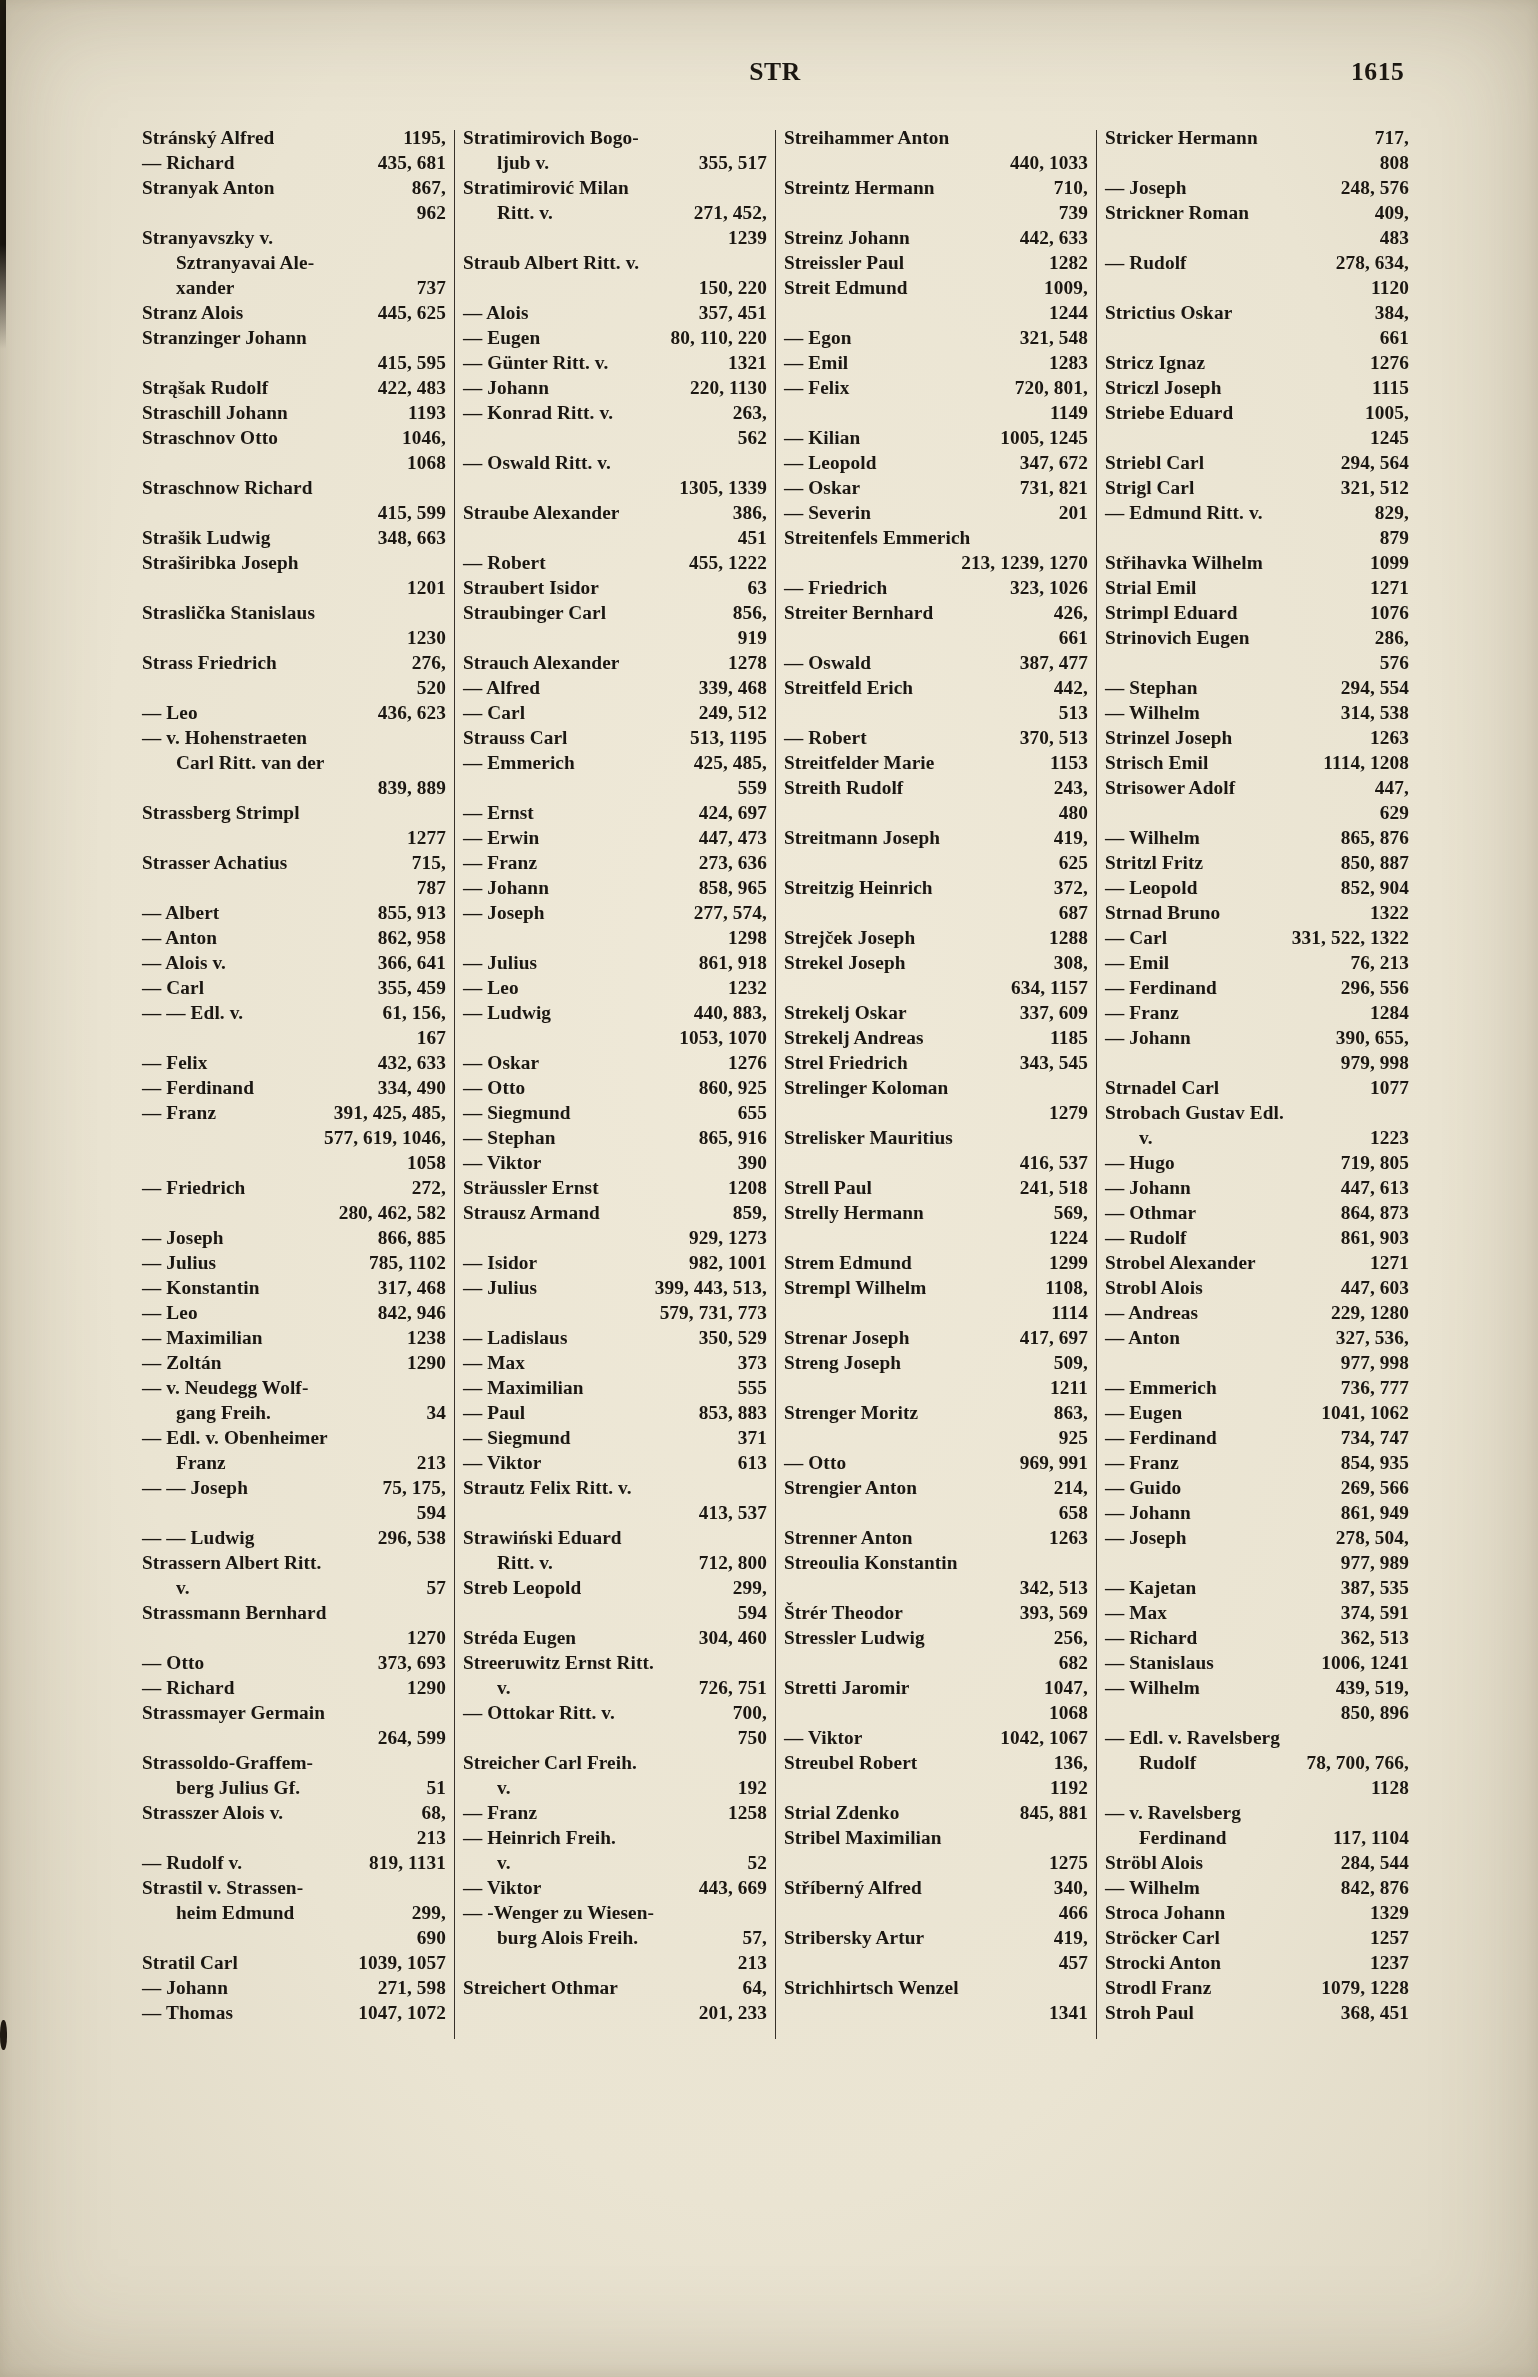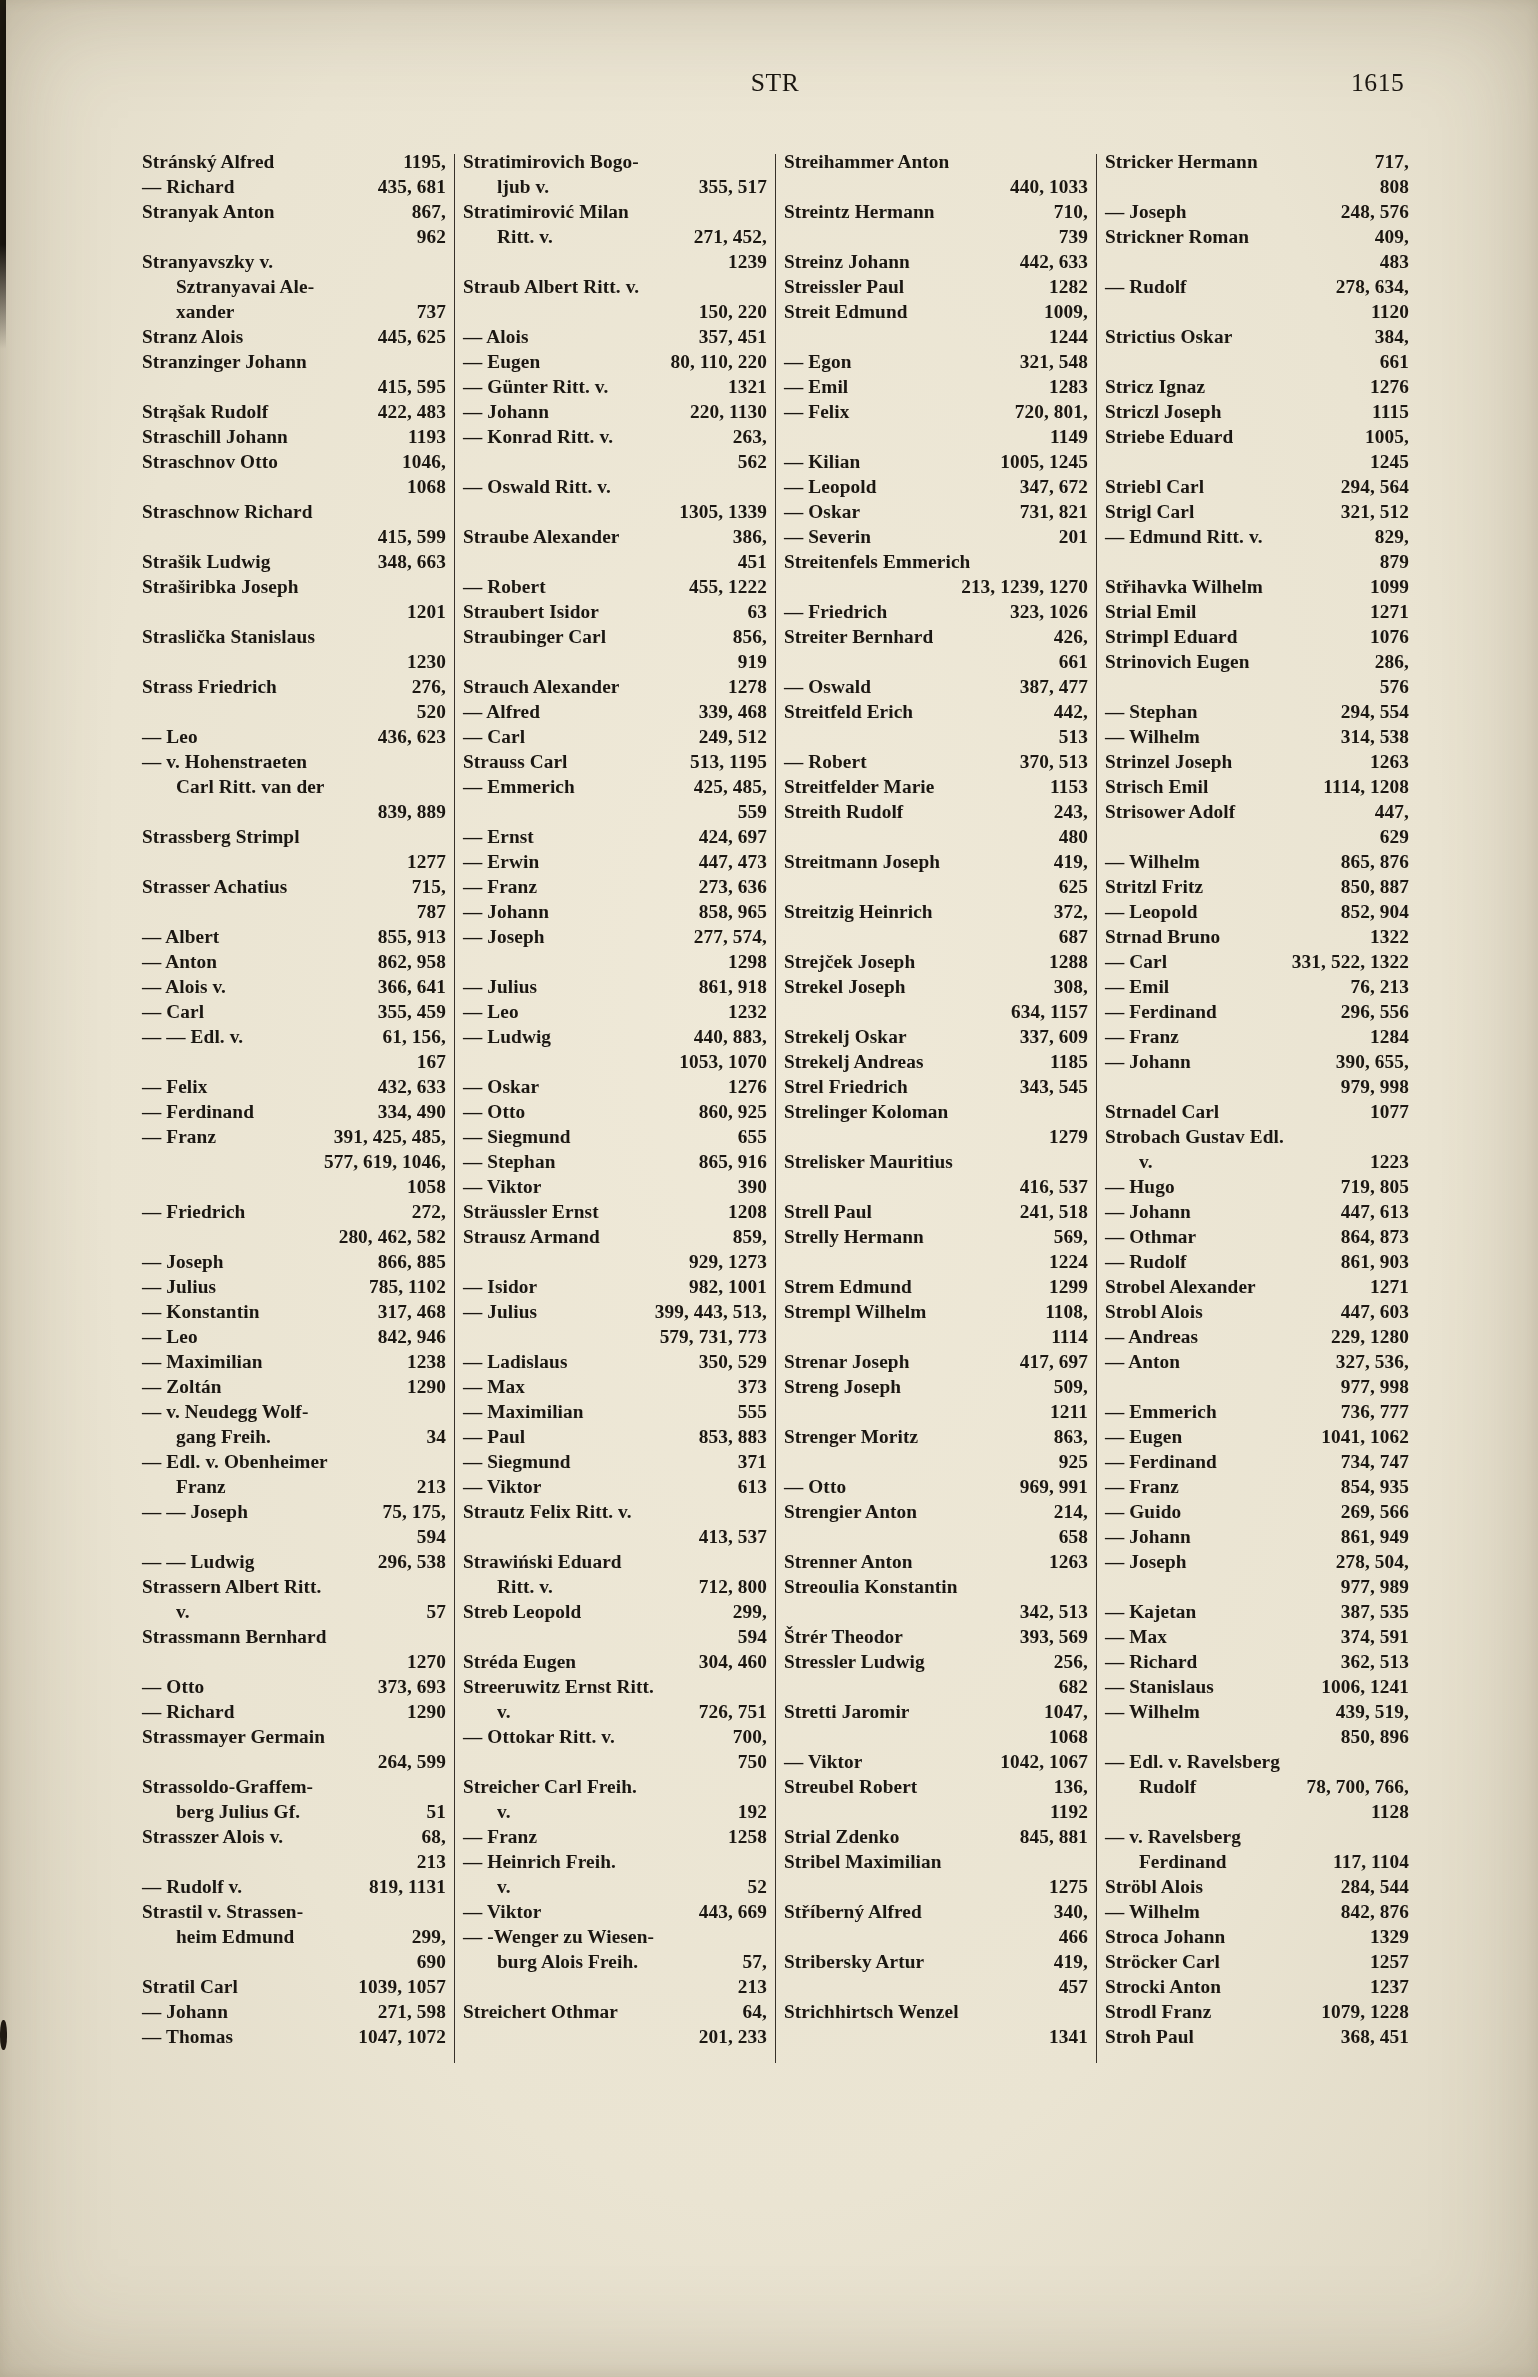--- a/index.html
+++ b/index.html
@@ -19,28 +19,28 @@
   }
   .edge-strip{
     position:absolute;left:0;top:0;width:6.2px;height:349px;
     background:linear-gradient(to bottom,#0c0b09 70%,rgba(12,11,9,0));
   }
   .edge-speck{
     position:absolute;left:0;top:2020px;width:6.9px;height:30px;
     background:#171310;border-radius:45%;
   }
   .header{
-    position:absolute;left:143px;right:132px;top:68px;height:35px;
-    font-weight:400;font-size:25.6px;letter-spacing:0.6px;
+    position:absolute;left:143px;right:132px;top:57px;height:35px;
+    font-weight:700;font-size:25.6px;letter-spacing:0.6px;
   }
   .h-title{position:absolute;left:50%;transform:translateX(-50%);top:0;}
   .h-page{position:absolute;right:2.5px;top:0;}
   .columns{
     position:absolute;left:142px;right:130px;top:125px;
-    display:flex;justify-content:space-between;margin-top:24px;
+    display:flex;justify-content:space-between;
   }
   .col{width:304px;}
   .rule{width:1.9px;height:1909px;margin-top:5px;background:#37312a;}
   .ln{
     display:flex;align-items:baseline;
     height:25px;line-height:25px;
     font-size:19.3px;font-weight:700;letter-spacing:0.1px;
     white-space:nowrap;
   }
   .ln .l{white-space:pre;}

